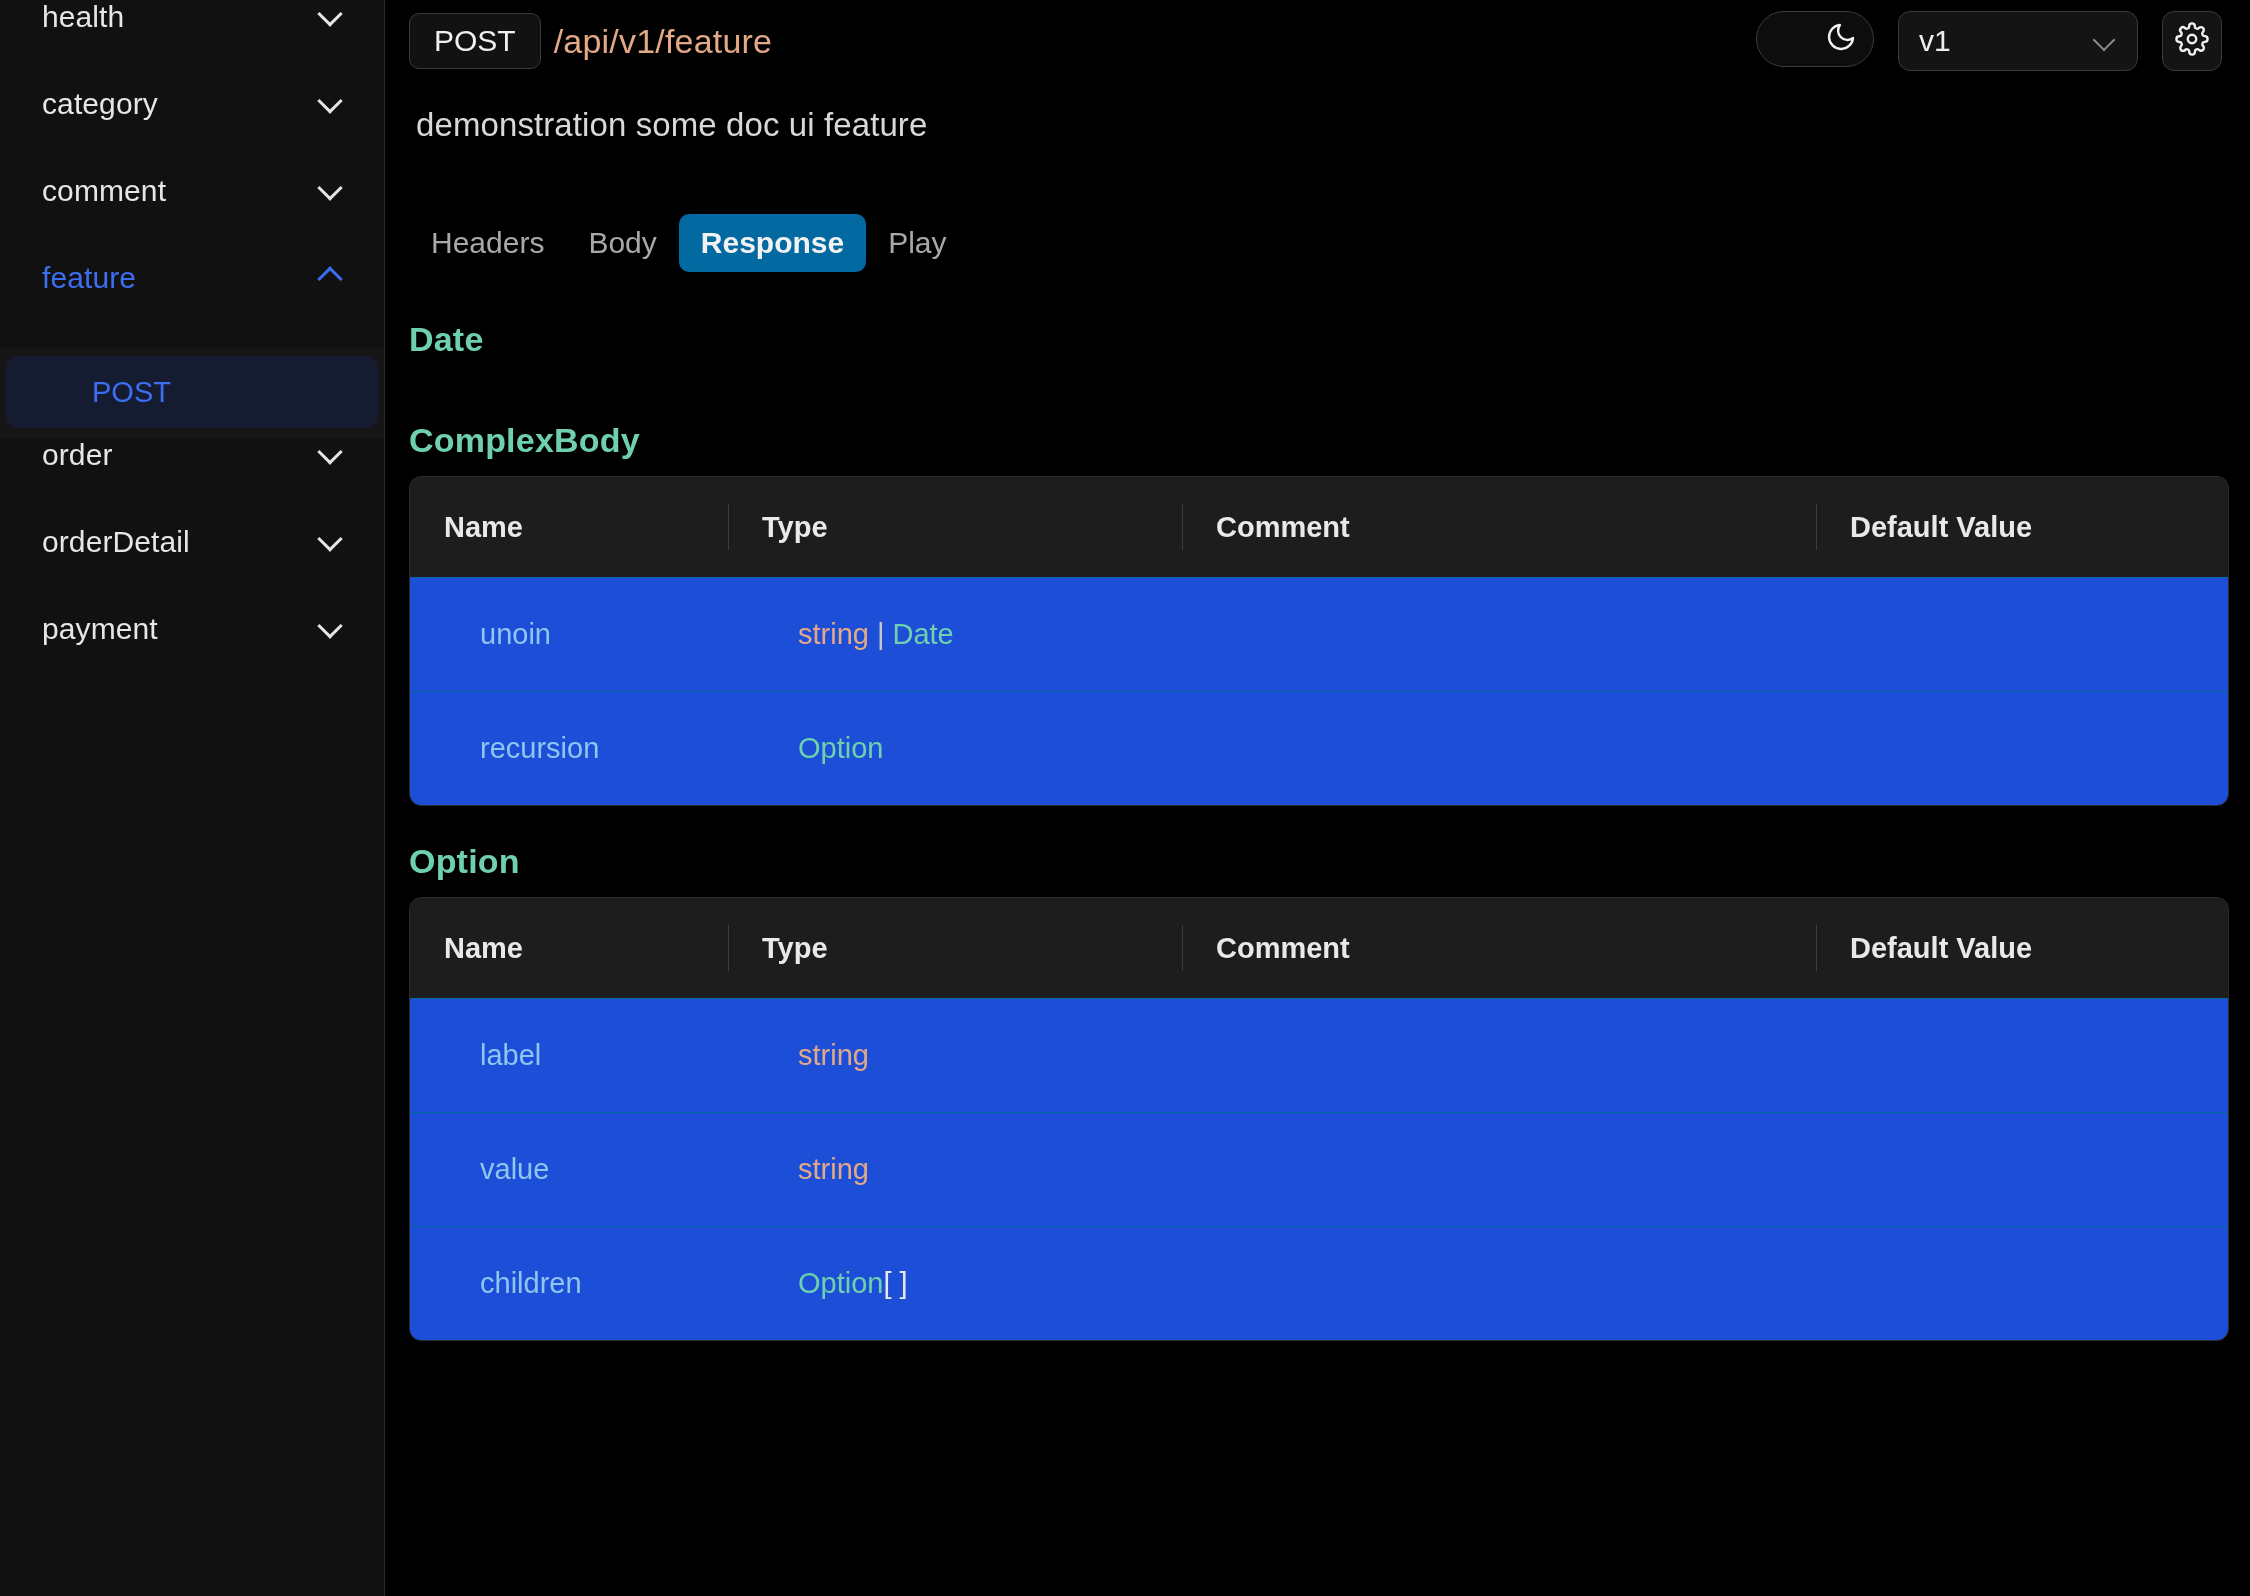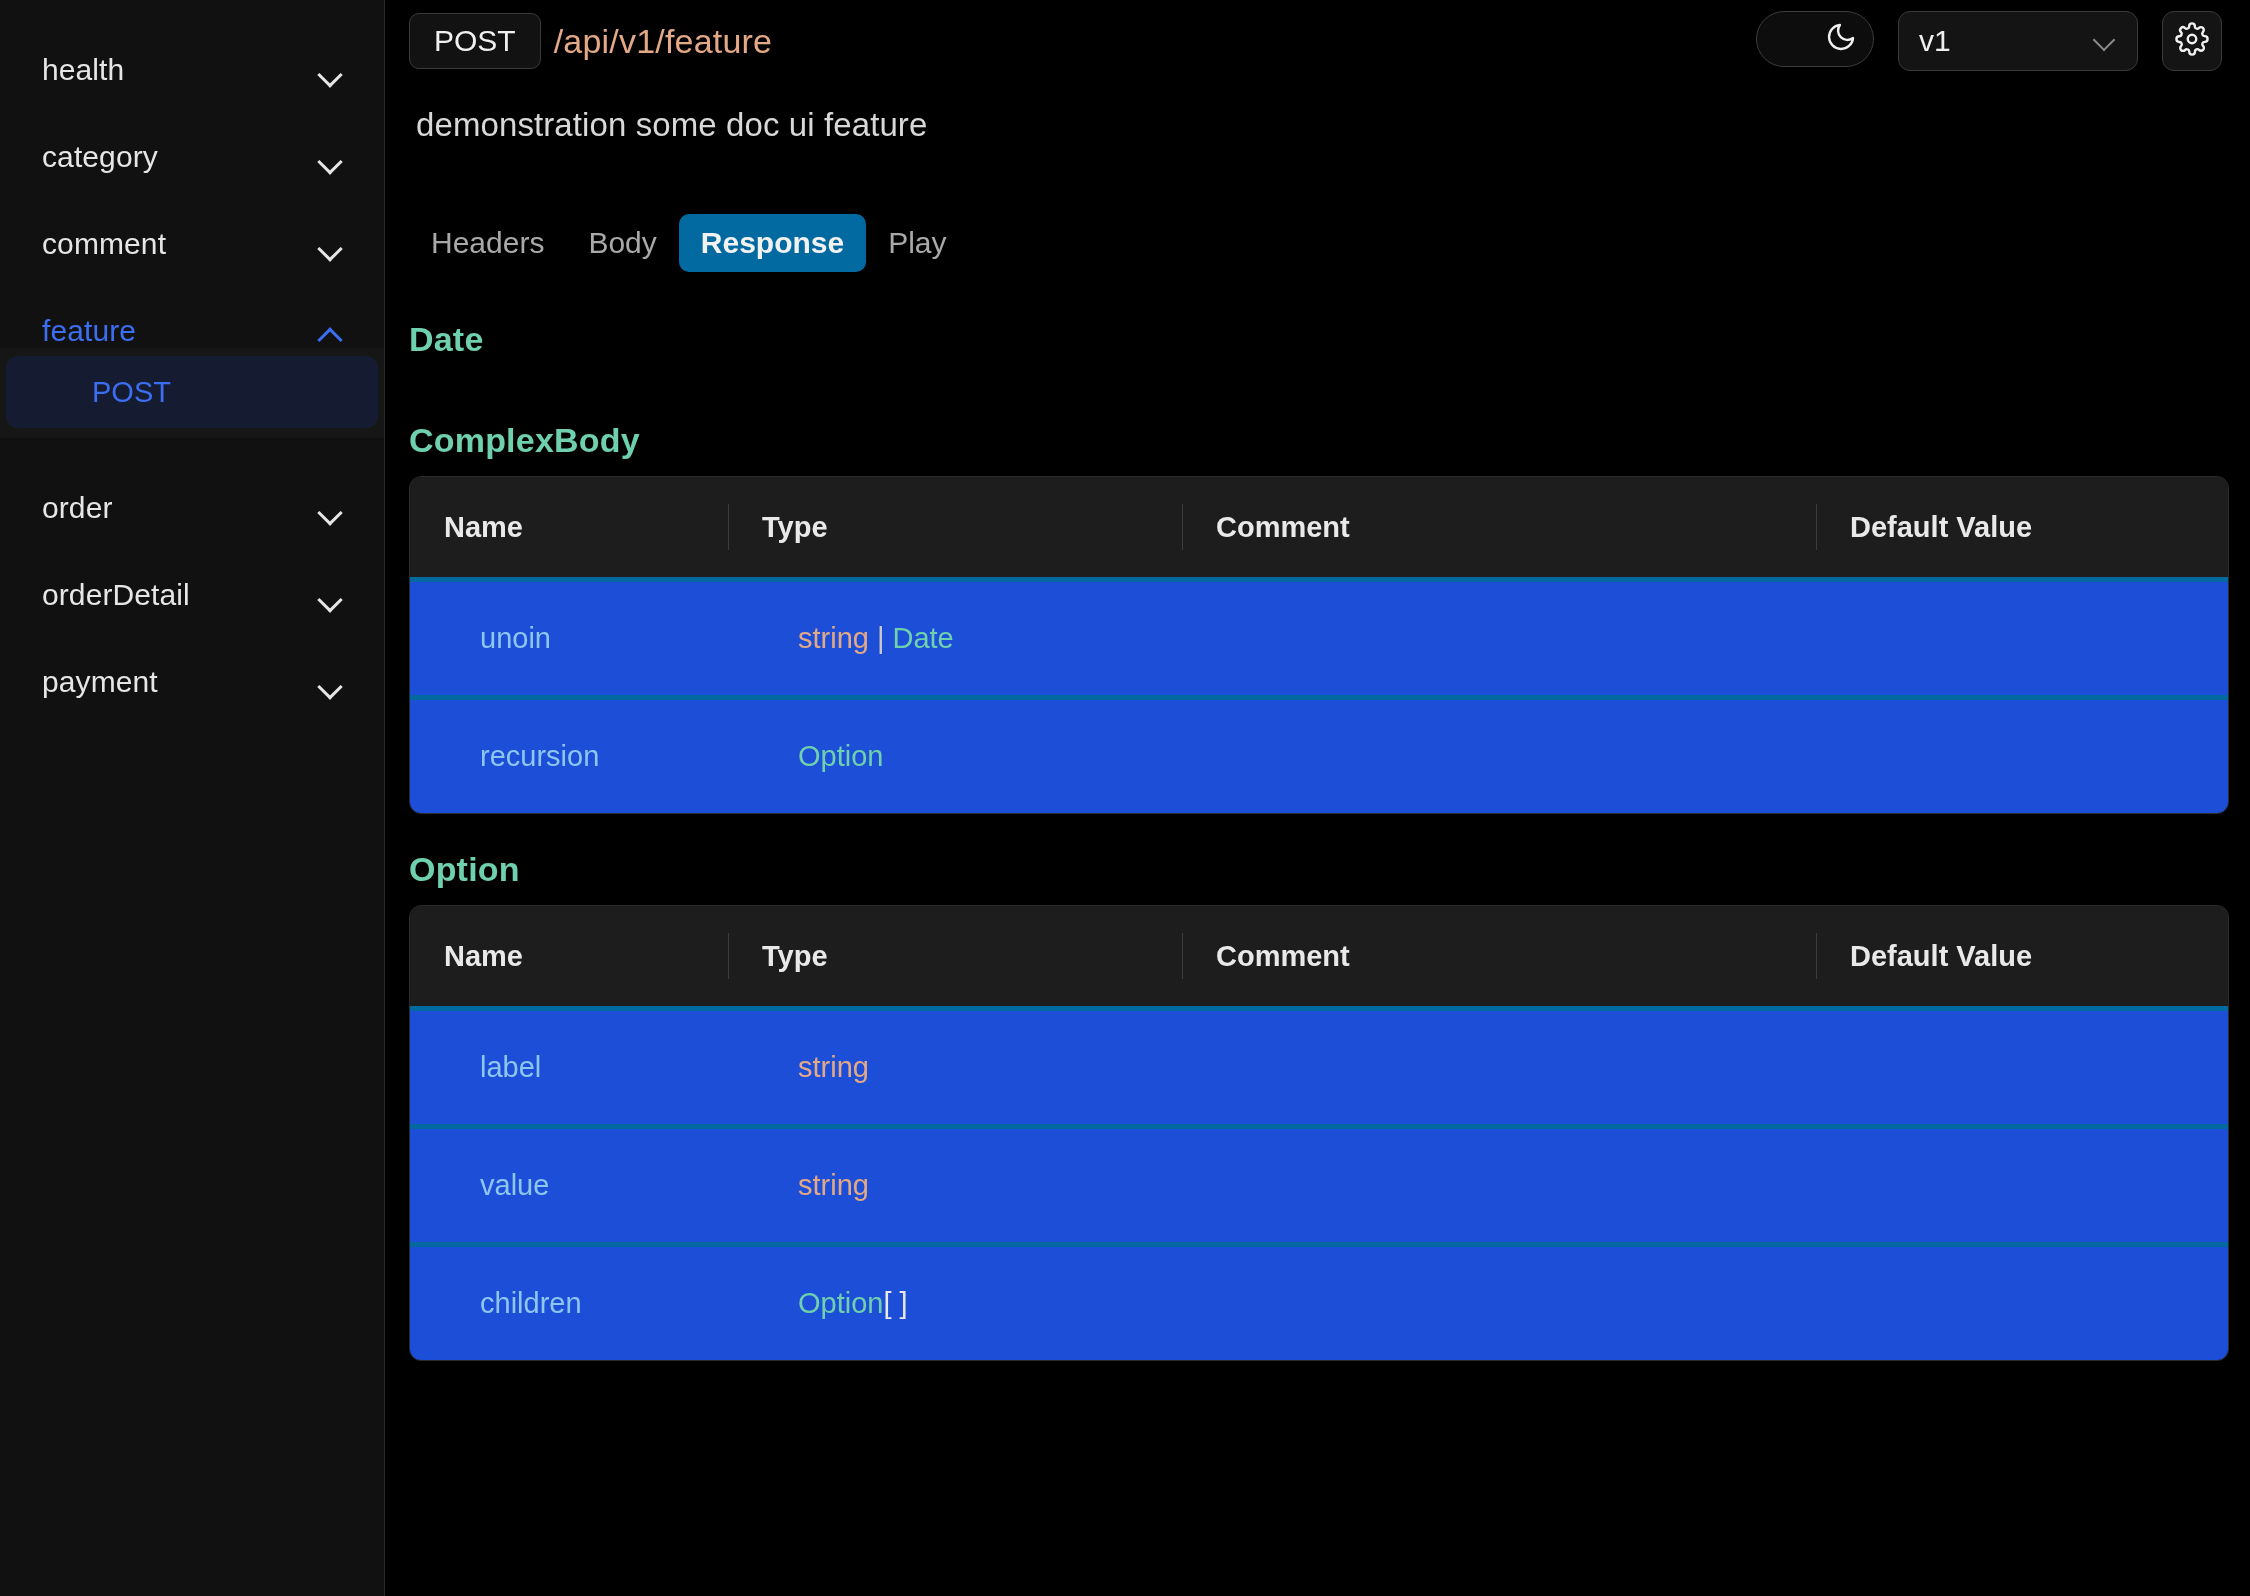--- a/index.html
+++ b/index.html
@@ -26,21 +26,21 @@
     height: 100%;
     background: #111111;
     border-right: 1px solid #2a2a2a;
     padding-top: 0px;
     overflow: hidden;
     position: relative;
   }
 
   .nav-group {
     display: flex;
-    align-items: flex-end;
+    align-items: flex-start;
     justify-content: space-between;
     height: 87px;
     padding: 0 40px 0 42px;
     cursor: pointer;
     color: #e6e6e6;
     font-size: 30px;
     font-weight: 400;
     letter-spacing: 0.1px;
   }
   .nav-group.expanded { color: #3b6ef0; }
@@ -229,21 +229,21 @@
     border: 1px solid #2b2b2b;
     border-radius: 12px;
     overflow: hidden;
     background: #131313;
   }
 
   .trow {
     display: flex;
     align-items: center;
     min-height: 113px;
-    border-bottom: 5px solid #0369a1;
+    border-bottom: 1px solid #0369a1;
   }
   .trow:last-child { border-bottom: none; }
   .trow.head {
     background: #1d1d1d;
     min-height: 100px;
   }
   .trow.body { background: #1d4ed8; padding-left: 36px; }
 
   .tcell {
     padding: 0 0 0 34px;

